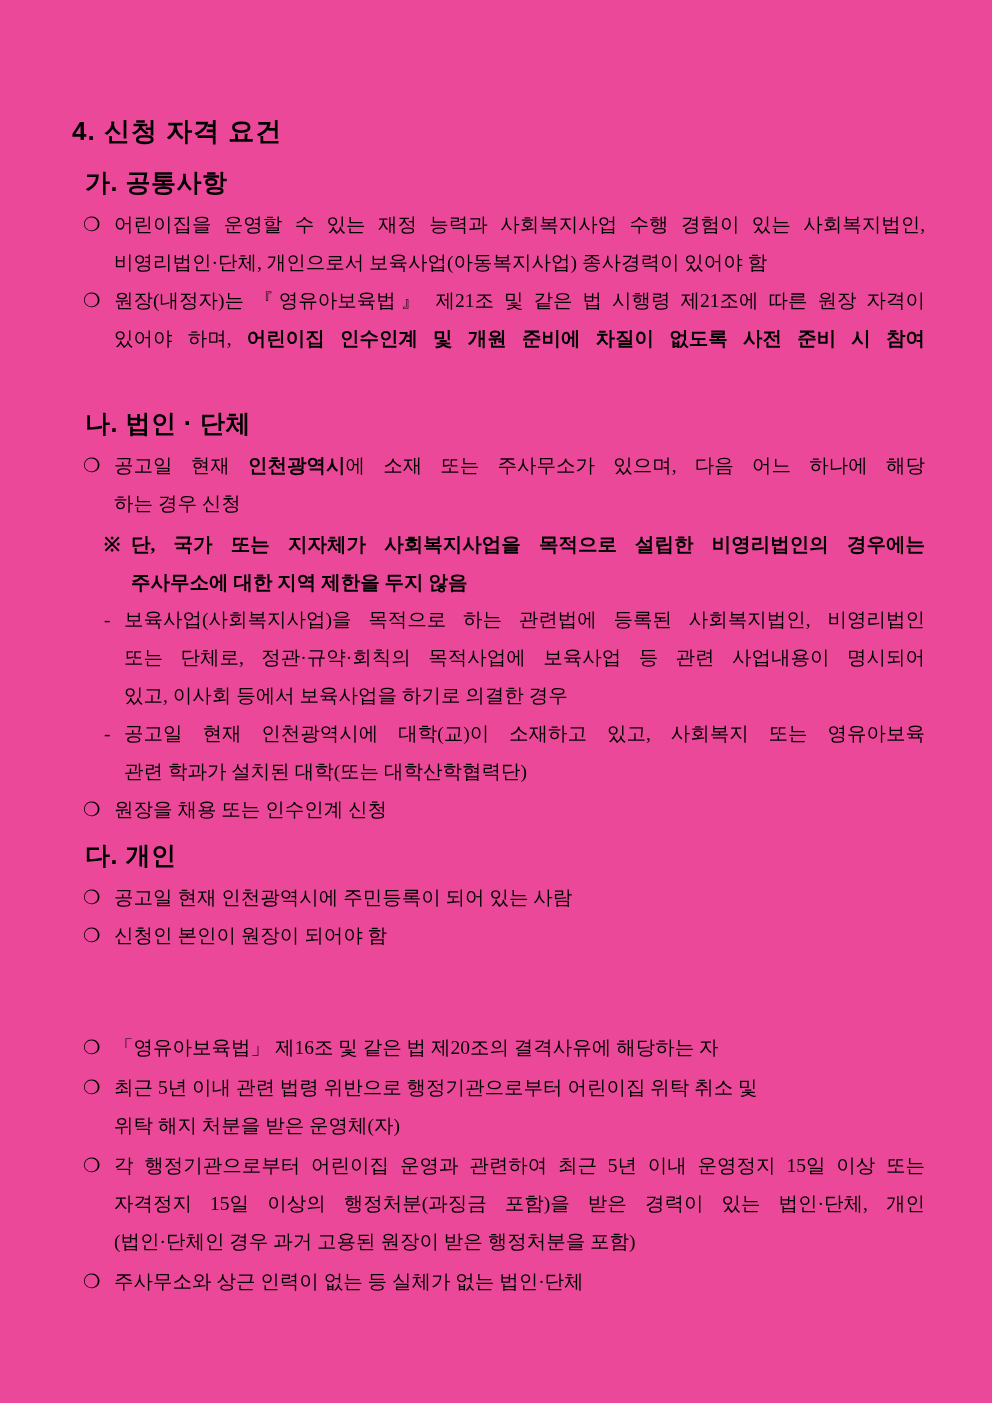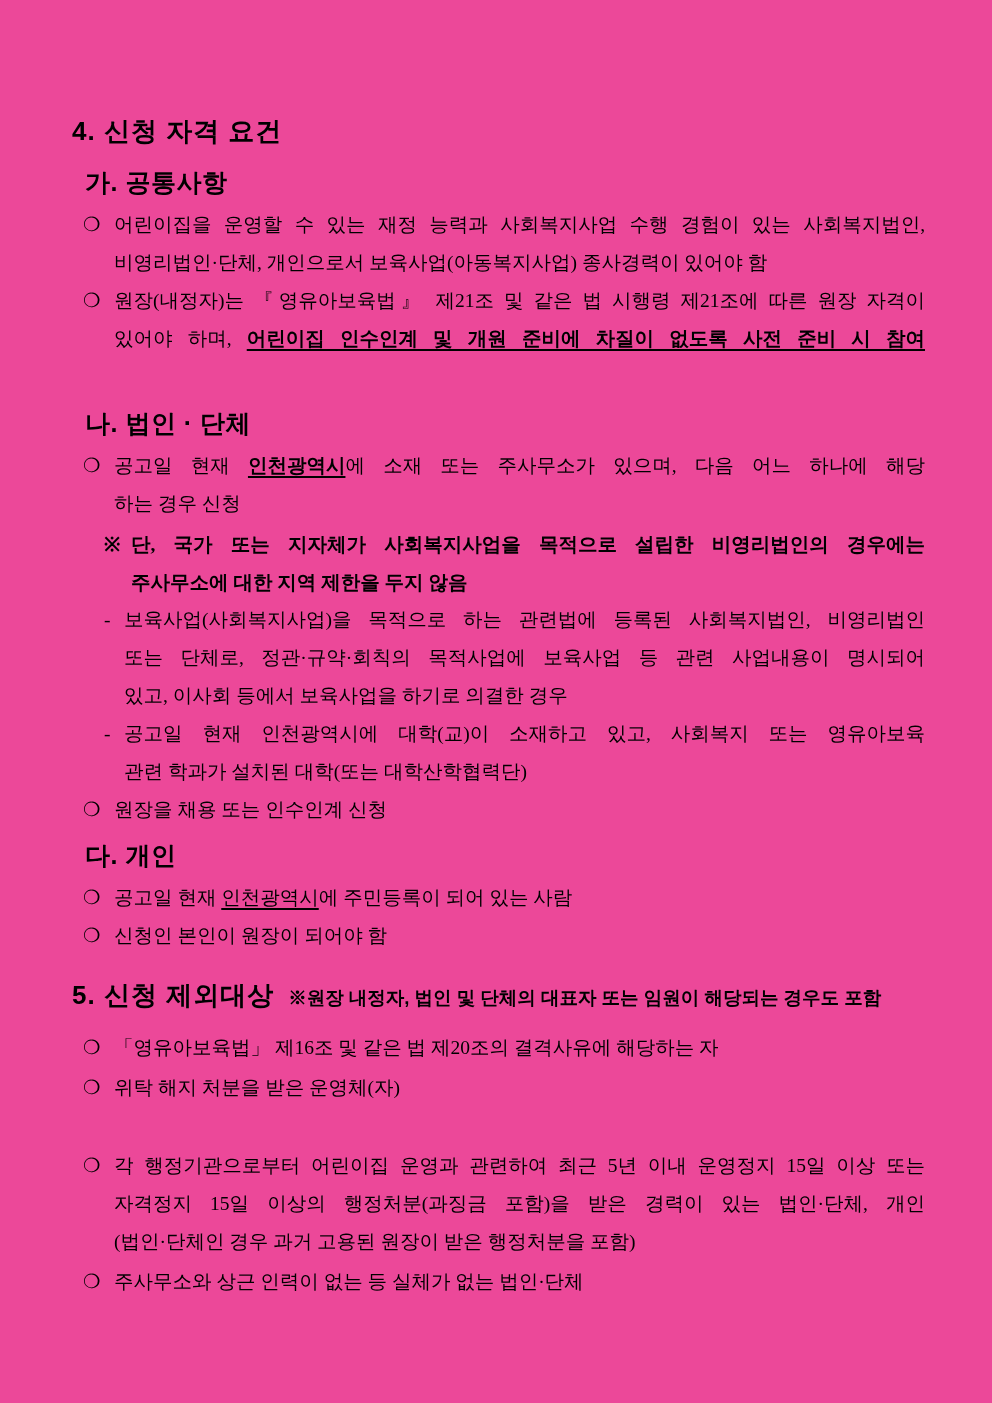--- a/index.html
+++ b/index.html
@@ -41,21 +41,21 @@
     position:absolute; top:0; line-height:38px;
     font-size:19.5px;
   }
   .circle { left:114px; width:811px; }
   .circle > .marker { left:-31px; }
   .ref    { left:131px; width:794px; font-weight:700; }
   .ref > .marker { left:-27px; font-weight:700; }
   .dash   { left:124px; width:801px; }
   .dash > .marker { left:-20px; }
   .b { font-weight:700; }
-  .u { text-decoration:underline; text-underline-offset:4px; text-decoration-thickness:1.5px; }
+  .u { text-underline-offset:4px; text-decoration-thickness:1.5px; }
 </style>
 </head>
 <body>
 
 <div class="page" id="page">
     <div class="block h1" style="top: 114px;"><span>4. 신청 자격 요건</span></div>
     <div class="block h2" style="top: 169px;"><span>가. 공통사항</span></div>
     <div class="block para circle" style="top: 206px;">
       <span class="marker">❍</span>
       <div class="lines">
@@ -112,30 +112,30 @@
       <div class="lines">
         <div class="line"><span class="">공고일 현재 </span><span class="u">인천광역시</span><span class="">에 주민등록이 되어 있는 사람</span></div>
       </div>
     </div>
     <div class="block para circle" style="top: 917px;">
       <span class="marker">❍</span>
       <div class="lines">
         <div class="line"><span class="">신청인 본인이 원장이 되어야 함</span></div>
       </div>
     </div>
-    <div class="block h1" style="top: 978px;"><span>5. 신청 제외대상</span><span class="note">※원장 내정자, 법인 및 단체의 대표자 또는 임원이 해당되는 경우도 포함</span></div>
     <div class="block para circle" style="top: 1029px;">
       <span class="marker">❍</span>
       <div class="lines">
         <div class="line"><span class="">「영유아보육법」 제16조 및 같은 법 제20조의 결격사유에 해당하는 자</span></div>
       </div>
     </div>
     <div class="block para circle" style="top: 1069px;">
       <span class="marker">❍</span>
       <div class="lines">
+        <div class="line"><span class="">최근 5년 이내 관련 법령 위반으로 행정기관으로부터 어린이집 위탁 취소 및</span></div>
         <div class="line"><span class="">위탁 해지 처분을 받은 운영체(자)</span></div>
       </div>
     </div>
     <div class="block para circle" style="top: 1147px;">
       <span class="marker">❍</span>
       <div class="lines">
         <div class="line j"><span class="">각 행정기관으로부터 어린이집 운영과 관련하여 최근 5년 이내 운영정지 15일 이상 또는</span></div>
         <div class="line j"><span class="">자격정지 15일 이상의 행정처분(과징금 포함)을 받은 경력이 있는 법인·단체, 개인</span></div>
         <div class="line"><span class="">(법인·단체인 경우 과거 고용된 원장이 받은 행정처분을 포함)</span></div>
       </div>

